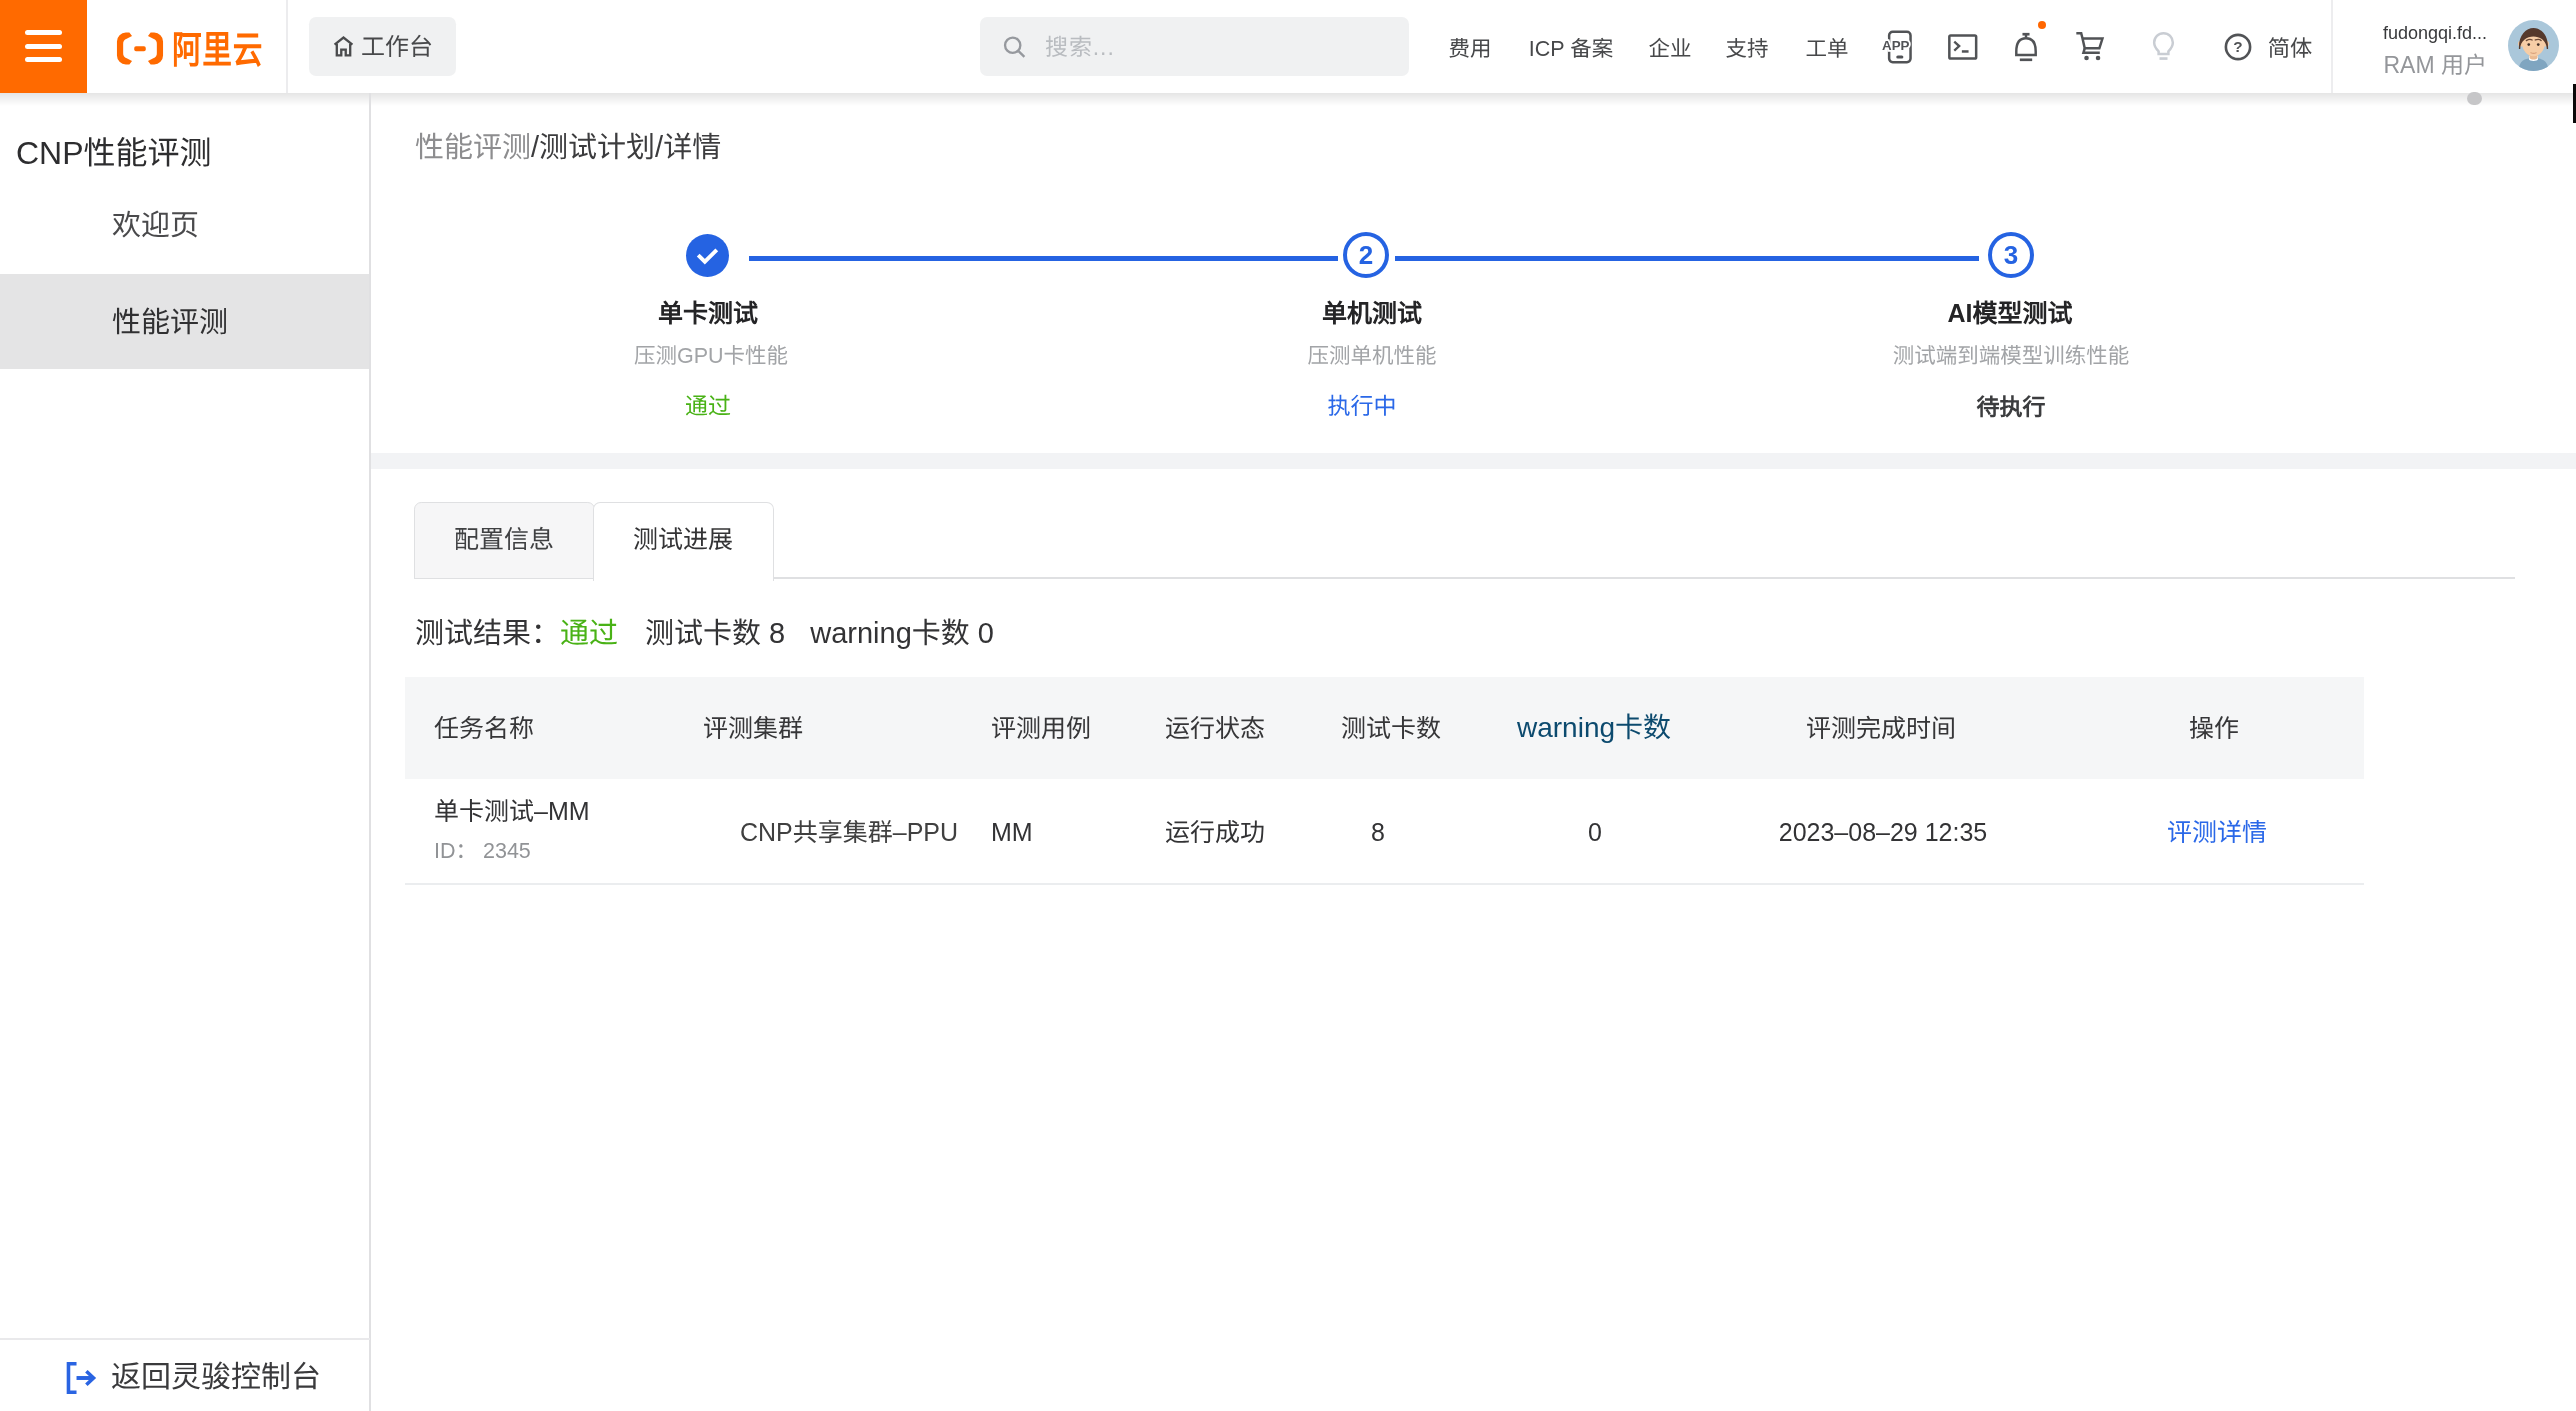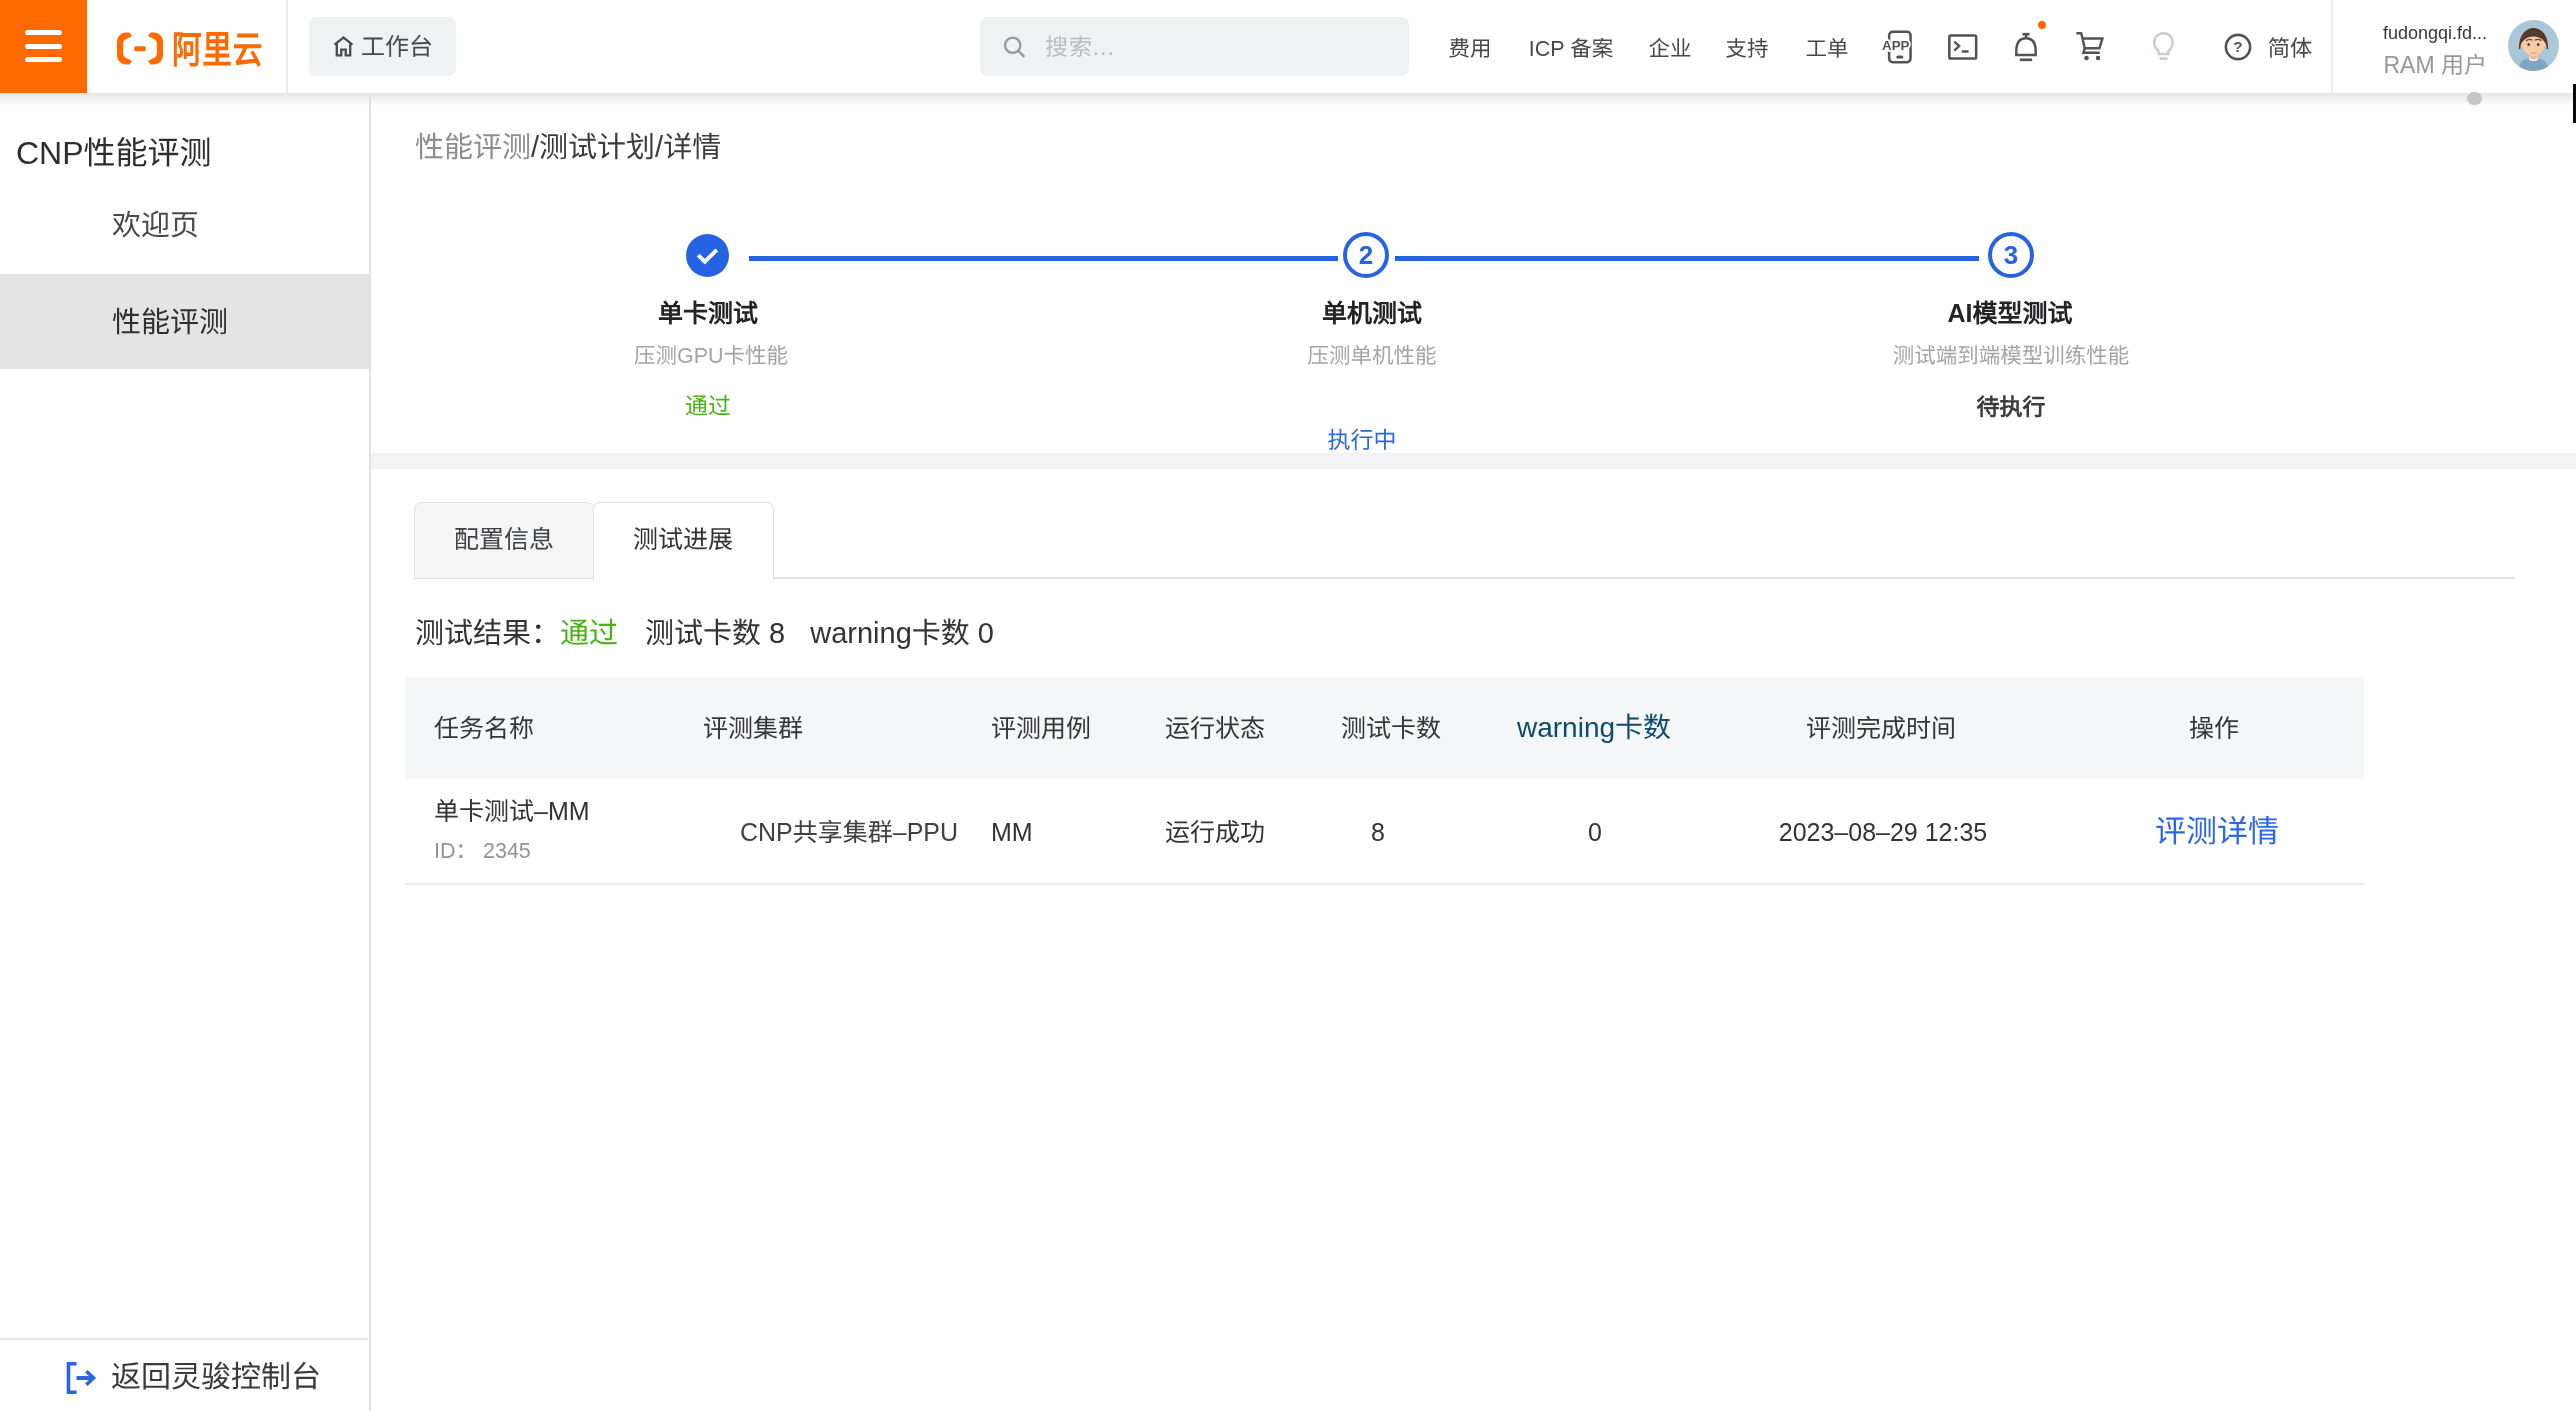--- a/index.html
+++ b/index.html
@@ -151,21 +151,21 @@
 
 <div class="abs ctr" style="left:708px;top:300px;font-size:25px;line-height:26px;font-weight:600;color:#242426;">单卡测试</div>
 <div class="abs ctr" style="left:1372px;top:300px;font-size:25px;line-height:26px;font-weight:600;color:#242426;">单机测试</div>
 <div class="abs ctr" style="left:2010px;top:300px;font-size:25px;line-height:26px;font-weight:600;color:#242426;text-align:center;">AI模型测试</div>
 
 <div class="abs ctr" style="left:711px;top:345px;font-size:21.5px;line-height:22.3px;color:#a2a4a7;">压测GPU卡性能</div>
 <div class="abs ctr" style="left:1372px;top:345px;font-size:21.5px;line-height:22.3px;color:#a2a4a7;">压测单机性能</div>
 <div class="abs ctr" style="left:2011px;top:345px;font-size:21.5px;line-height:22.3px;color:#a2a4a7;">测试端到端模型训练性能</div>
 
 <div class="abs ctr" style="left:708px;top:394px;font-size:23px;line-height:24px;color:#49b216;">通过</div>
-<div class="abs ctr" style="left:1362px;top:394px;font-size:23px;line-height:24px;color:#2a68e8;margin-top:34px;">执行中</div>
+<div class="abs ctr" style="left:1362px;top:394px;font-size:23px;line-height:24px;color:#2a68e8;">执行中</div>
 <div class="abs ctr" style="left:2011px;top:395px;font-size:23px;line-height:24px;color:#3c3d3f;font-weight:bold;">待执行</div>
 
 <div class="abs" style="left:414px;top:577px;width:2101px;height:1.8px;background:#dfe0e2;"></div>
 <div class="abs" style="left:414px;top:502px;width:181px;height:77px;background:#f6f6f7;border:1.8px solid #dfe0e2;border-radius:7.2px 7.2px 0 0;"></div>
 <div class="abs" style="left:593px;top:502px;width:181px;height:79px;background:#fff;border:1.8px solid #dfe0e2;border-bottom:none;border-radius:7.2px 7.2px 0 0;"></div>
 <div class="abs ctr" style="left:504px;top:526px;font-size:25px;line-height:26px;color:#3f4042;">配置信息</div>
 <div class="abs ctr" style="left:683px;top:526px;font-size:25px;line-height:26px;color:#333335;">测试进展</div>
 
 <div class="abs" style="left:415px;top:619px;font-size:29px;line-height:29.5px;color:#333335;">
   <span>测试结果：</span><span style="color:#49b216;">通过</span><span style="margin-left:27px;">测试卡数 8</span><span style="margin-left:25px;">warning卡数 0</span>
@@ -182,16 +182,16 @@
 <div class="abs" style="left:2189px;top:715px;font-size:25px;line-height:26px;font-weight:500;color:#363638;">操作</div>
 
 <div class="abs" style="left:434px;top:798px;font-size:25px;line-height:26px;color:#333335;">单卡测试–MM</div>
 <div class="abs" style="left:434px;top:840px;font-size:21.5px;line-height:22.3px;color:#919396;">ID：&nbsp;2345</div>
 <div class="abs" style="left:740px;top:819px;font-size:25px;line-height:26px;color:#404040;">CNP共享集群–PPU</div>
 <div class="abs" style="left:991px;top:819px;font-size:25px;line-height:26px;color:#333335;">MM</div>
 <div class="abs" style="left:1165px;top:819px;font-size:25px;line-height:26px;color:#333335;">运行成功</div>
 <div class="abs ctr" style="left:1378px;top:819px;font-size:25px;line-height:26px;color:#333335;">8</div>
 <div class="abs ctr" style="left:1595px;top:819px;font-size:25px;line-height:26px;color:#333335;">0</div>
 <div class="abs ctr" style="left:1883px;top:819px;font-size:25px;line-height:26px;color:#333335;">2023–08–29 12:35</div>
-<div class="abs ctr" style="left:2217px;top:819px;font-size:31px;line-height:26px;color:#2a68e8;">评测详情</div>
+<div class="abs ctr" style="left:2217px;top:819px;font-size:25px;line-height:26px;color:#2a68e8;">评测详情</div>
 
 <div class="abs" style="left:405px;top:883px;width:1959px;height:1.8px;background:#ebedef;"></div>
 
 
 </body></html>

